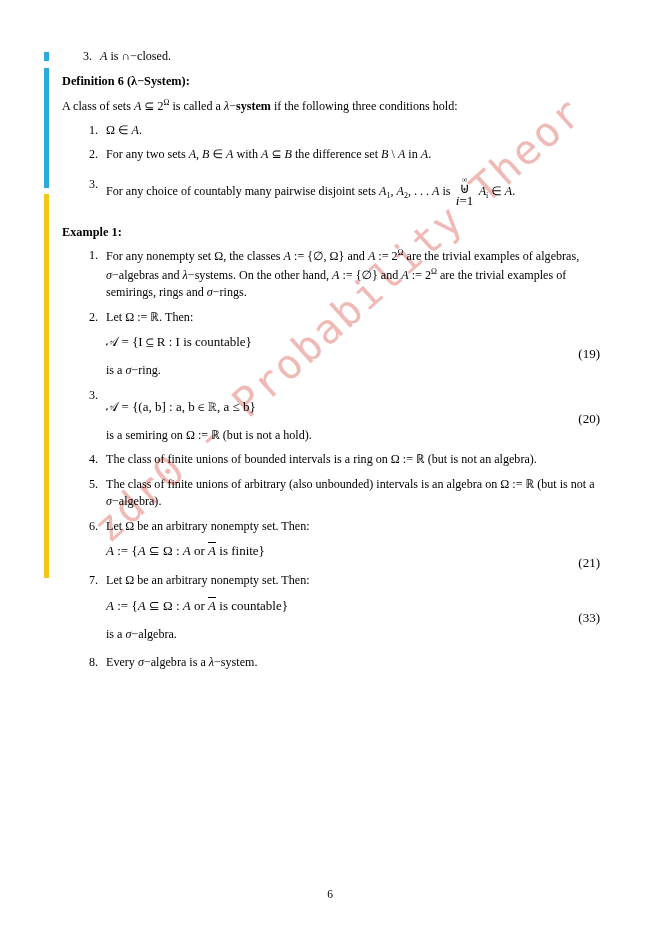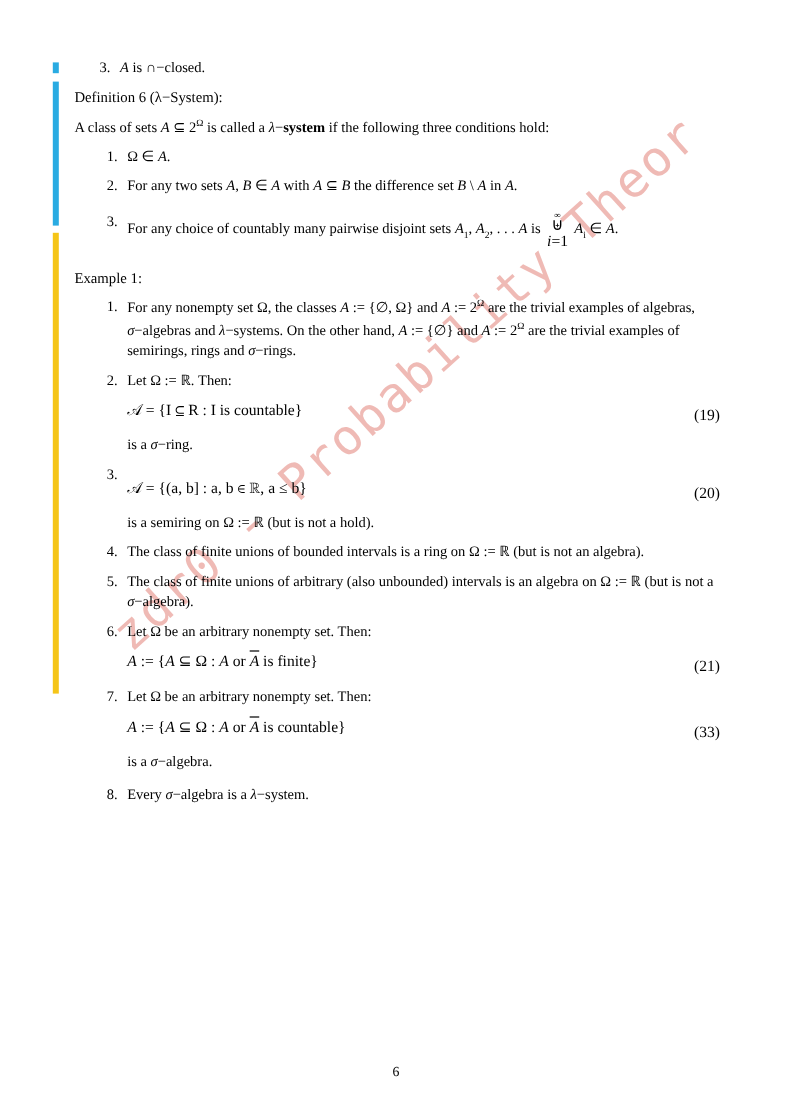--- a/index.html
+++ b/index.html
@@ -78,21 +78,21 @@
     background: #F5C518;
   }
 
   .line {
     font-size: 12.1px;
     line-height: 1.42;
     margin: 0;
   }
 
   .heading {
-    font-weight: normal;
+    font-weight: bold;
     font-size: 12.3px;
     margin: 0;
   }
 
   
   .item {
     position: relative;
     display: flex;
     font-size: 12.1px;
     line-height: 1.45;
@@ -113,21 +113,21 @@
 
   .eqwrap {
     position: relative;
     margin: 7px 0 4px 0;
     text-align: left;
     font-size: 13px;
   }
   .eqwrap .eqnum {
     position: absolute;
     right: 0;
-    top: 4px;
+    top: 12px;
   }
   .after-eq {
     margin-top: 10px;
     font-size: 12.1px;
   }
 
   .mathcal { font-family: "Liberation Serif", serif; font-style: italic; }
   i { font-style: italic; }
 
   .sub { font-size: 8px; vertical-align: sub; }

